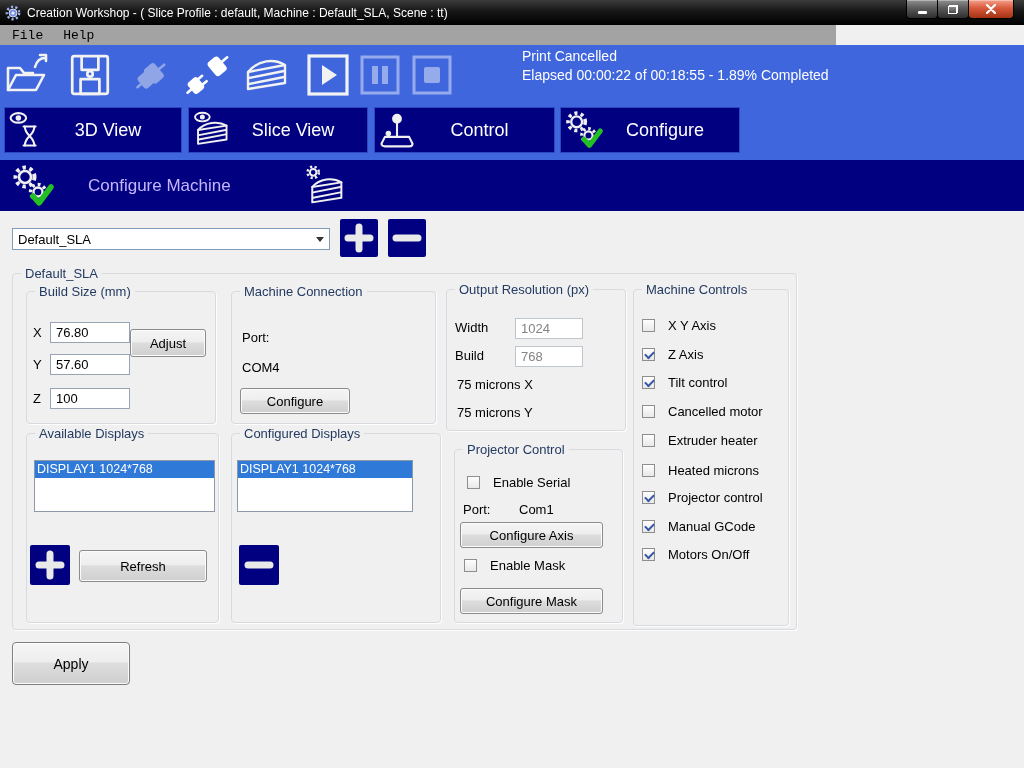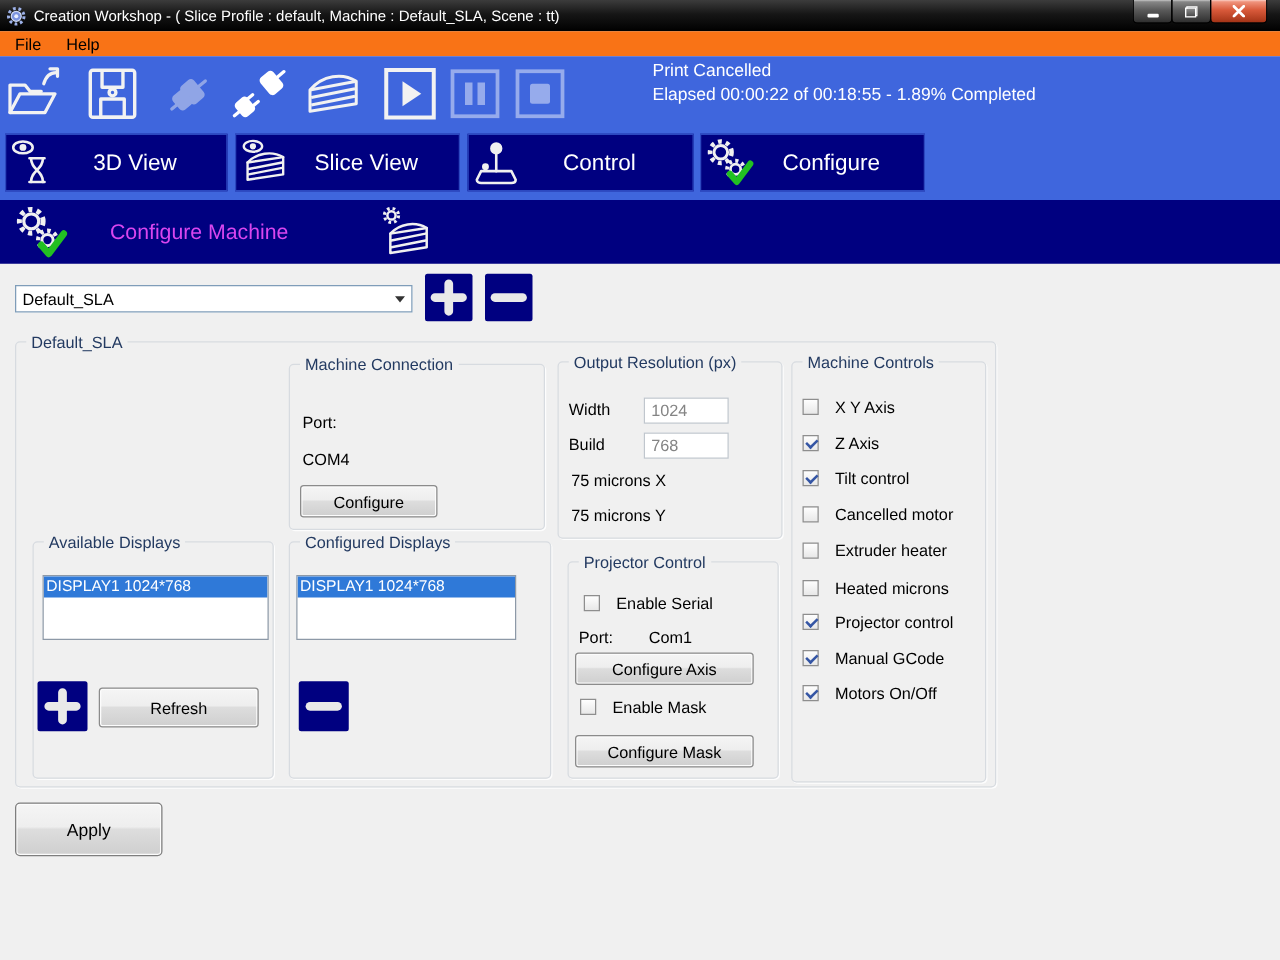--- a/index.html
+++ b/index.html
@@ -17,41 +17,41 @@
     display:flex; align-items:center; justify-content:center; margin-left:-1px;
     background:linear-gradient(#909090,#5a5a5a 45%,#2e2e2e); box-shadow:inset 0 1px 0 rgba(255,255,255,.35); }
   .winbtn.min,.winbtn.max { width:32px; }
   .winbtn.close { width:46px; background:linear-gradient(#f5a08b,#d8593a 45%,#a33316); }
   .glyph-min { width:9px; height:3px; background:#fff; margin-top:6px; border-radius:1px; }
   .glyph-restore { position:relative; width:10px; height:9px; }
   .glyph-restore::before { content:''; position:absolute; right:0; top:0; width:7px; height:6px; border:1px solid #fff; }
   .glyph-restore::after { content:''; position:absolute; left:0; bottom:0; width:7px; height:6px; border:1px solid #fff; background:linear-gradient(#8a8a8a,#4a4a4a); }
 
   
-  .menubar { position:absolute; left:0; top:25px; width:1024px; height:20px; background:#f97316;
-    display:flex; align-items:center; }
+  .menubar { position:absolute; left:0; top:25px; width:836px; height:20px; background:#a3a3a3;
+    display:flex; align-items:center;font-family:Liberation Mono, monospace; }
   .menu-item { font-size:13px; color:#000; padding:0 8px; margin-left:4px; }
 
   
   .blueband { position:absolute; left:0; top:45px; width:1024px; height:115px; background:#3f66dd; }
   .toolbtn { position:absolute; top:4px; width:48px; height:52px; display:flex; align-items:center; justify-content:center; background:transparent; border:none; }
   .toolbtn svg { display:block; }
   .dim { opacity:.45; }
   .status { position:absolute; left:522px; top:2px; color:#fff; }
   .status .l1 { font-size:14px; line-height:19px; }
   .status .l2 { font-size:14px; line-height:19px; }
 
   .tab { position:absolute; top:62px; height:46px; background:#000080; border:1px solid #2c48c0;
     display:flex; align-items:center; color:#fff; cursor:default; }
   .tab .tab-ic { width:44px; display:flex; justify-content:center; }
   .tab .tab-lbl { flex:1; text-align:center; font-size:18px; padding-right:14px; }
 
   
   .subbar { position:absolute; left:0; top:160px; width:1024px; height:51px; background:#000080; }
-  .subtab { position:absolute; top:0; height:51px; display:flex; align-items:center; color:#d946ef; }
+  .subtab { position:absolute; top:0; height:51px; display:flex; align-items:center; color:#c4b5fd; }
   .subtab .st-lbl { font-size:17px; }
 
   
   .combo { position:absolute; left:12px; top:228px; width:318px; height:22px; background:#fff;
     border:1px solid #7f9db9; display:flex; align-items:center; }
   .combo-text { flex:1; font-size:13px; padding-left:5px; color:#000; }
   .combo-arrow { width:18px; display:flex; justify-content:center; align-items:center; }
   .combo-arrow::after { content:''; border-left:4px solid transparent; border-right:4px solid transparent; border-top:5px solid #333; }
   .sqbtn { position:absolute; width:38px; height:38px; background:#000080; display:flex; align-items:center; justify-content:center; border:none; border-radius:2px; }
 
@@ -274,20 +274,30 @@
   </button>
   <button class="sqbtn" style="left:388px;top:219px">
     <svg width="30" height="30" viewBox="0 0 30 30">
       <path d="M4 15 H26" stroke="#e9e9e9" stroke-width="7" stroke-linecap="round"></path>
     </svg>
   </button>
 
   <div class="group" style="left:12px;top:273px;width:785px;height:357px">
     <span class="gcap">Default_SLA</span>
 
+    <div class="group" style="left:13px;top:17px;width:190px;height:133px">
+      <span class="gcap">Build Size (mm)</span>
+      <span class="lbl" style="left:6px;top:33px">X</span>
+      <input class="tinput" style="left: 23px; top: 30px; width: 80px;" value="76.80">
+      <span class="lbl" style="left:6px;top:65px">Y</span>
+      <input class="tinput" style="left: 23px; top: 62px; width: 80px;" value="57.60">
+      <span class="lbl" style="left:6px;top:99px">Z</span>
+      <input class="tinput" style="left: 23px; top: 96px; width: 80px;" value="100">
+      <button class="btn" style="left:103px;top:37px;width:76px;height:28px">Adjust</button>
+    </div>
 
     <div class="group" style="left:218px;top:17px;width:205px;height:133px">
       <span class="gcap">Machine Connection</span>
       <span class="lbl" style="left:10px;top:38px">Port:</span>
       <span class="lbl" style="left:10px;top:68px">COM4</span>
       <button class="btn" style="left:8px;top:96px;width:110px;height:26px">Configure</button>
     </div>
 
     <div class="group" style="left:433px;top:15px;width:180px;height:142px">
       <span class="gcap">Output Resolution (px)</span>

